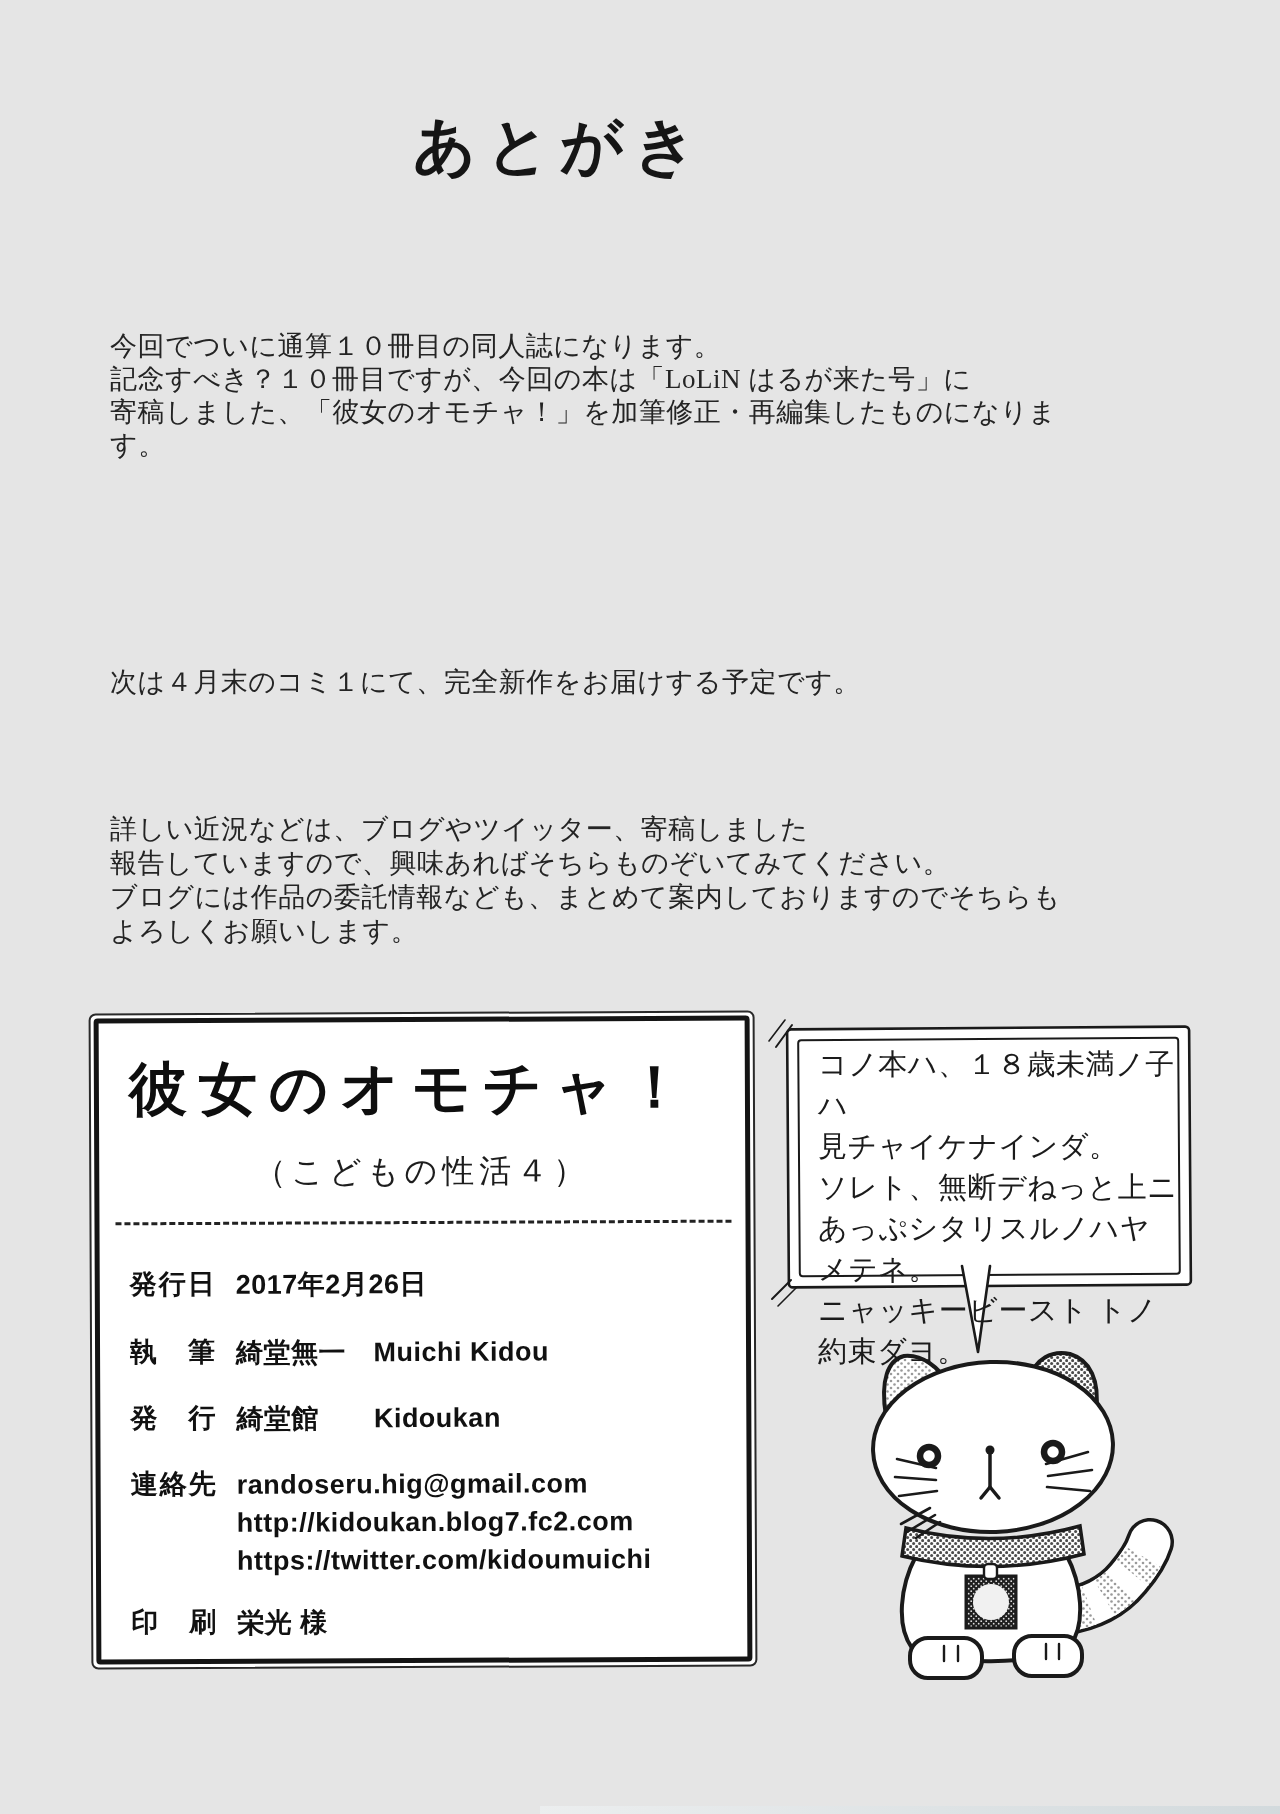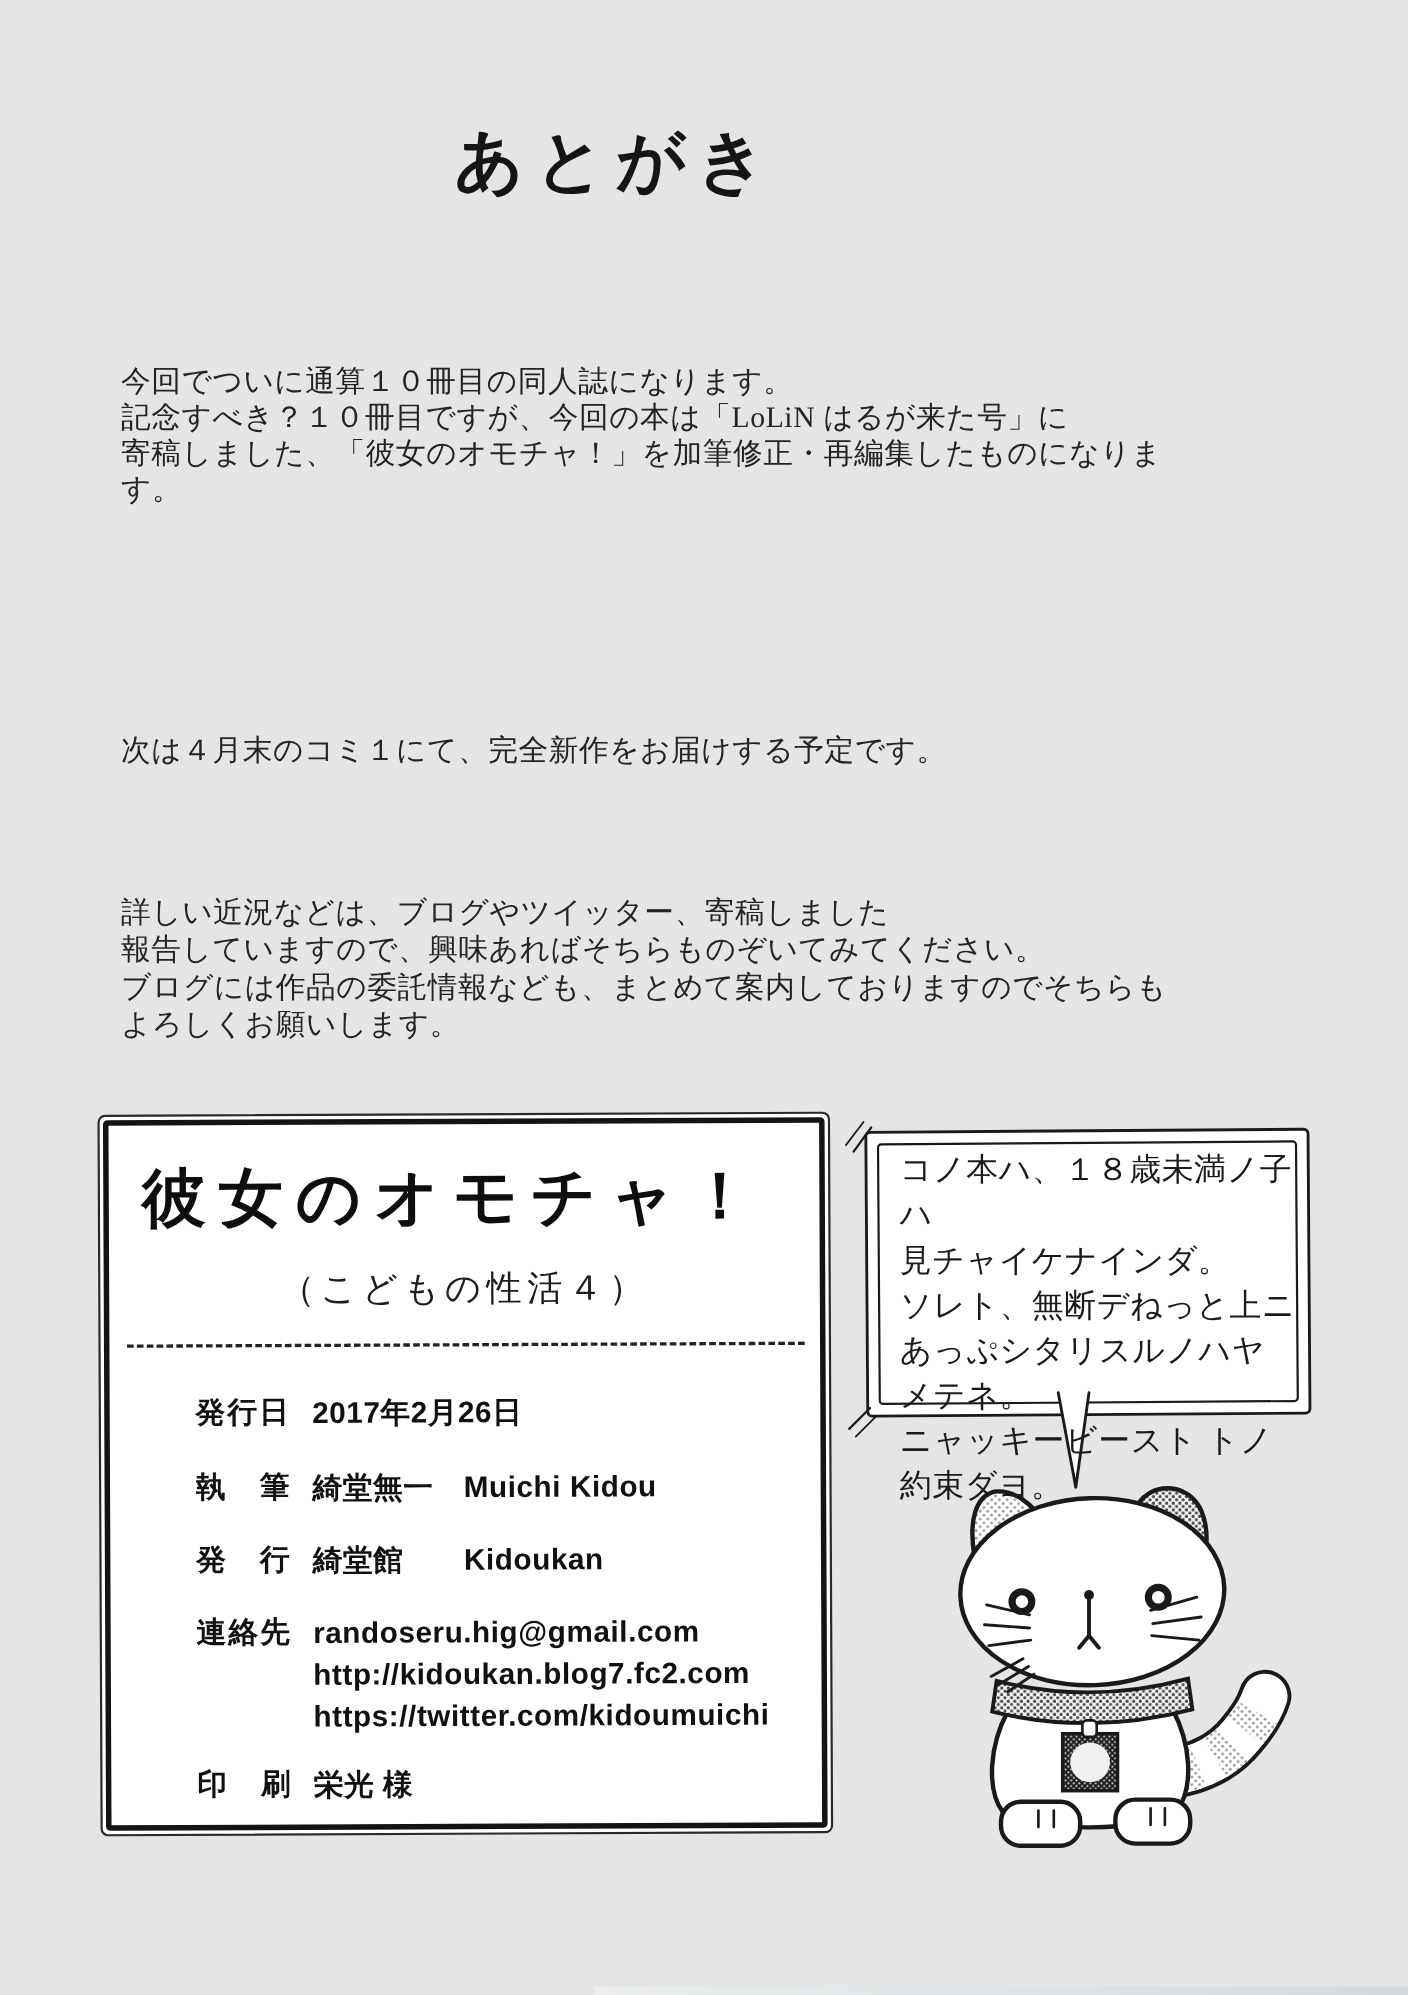--- a/index.html
+++ b/index.html
@@ -62,21 +62,21 @@
   }
   .c-divider{
     position:absolute;left:16px;right:14px;top:199px;
     border-top:3px dashed #222;
   }
   .c-row{
     position:absolute;left:30px;right:16px;
     font-family:"Liberation Sans","DejaVu Sans",sans-serif;
     font-weight:700;font-size:27px;color:#111;
   }
-  .c-row .lbl{display:inline-block;width:106px;vertical-align:top;letter-spacing:2px;margin-left:48px;}
+  .c-row .lbl{display:inline-block;width:106px;vertical-align:top;letter-spacing:2px;}
   .c-row .val{display:inline-block;vertical-align:top;white-space:pre-line;line-height:38px;letter-spacing:0.5px;}
   .r0{top:243px;} .r1{top:311px;} .r2{top:377px;} .r3{top:443px;} .r4{top:581px;}
 
   
   .bubble-text{
     position:absolute;left:818px;top:1044px;width:362px;
     font-family:"Liberation Sans","DejaVu Sans",sans-serif;
     font-weight:500;font-size:29px;line-height:41px;
     letter-spacing:0.5px;color:#1b1b1b;
     white-space:pre-line;

